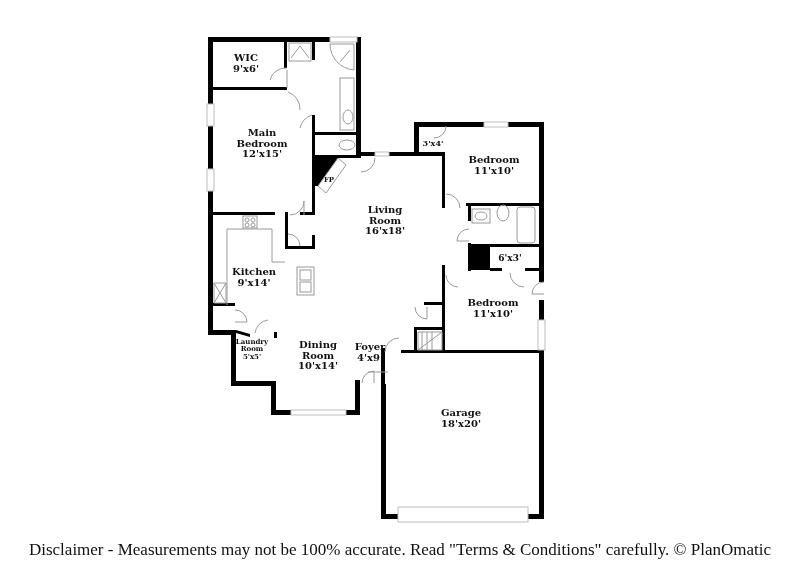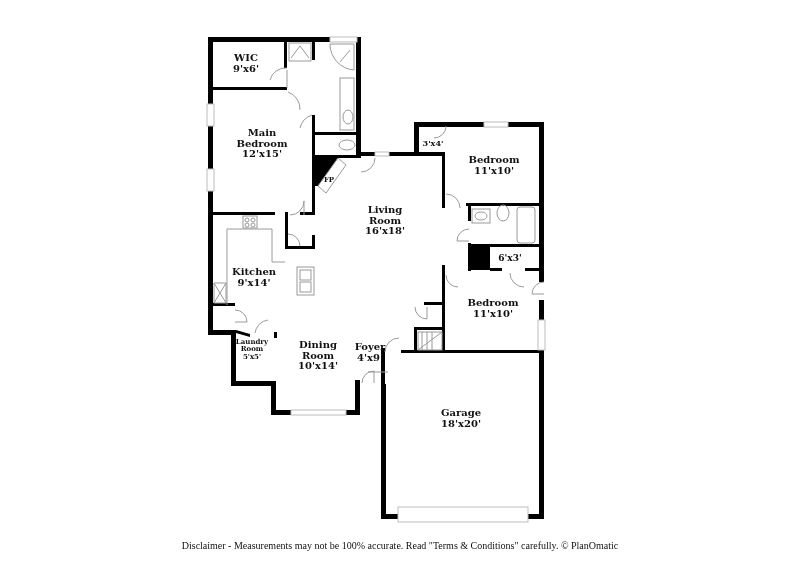--- a/index.html
+++ b/index.html
@@ -1,19 +1,19 @@
 <!DOCTYPE html>
 <html><head>
 <meta charset="utf-8">
 <style>
   html, body { margin: 0; padding: 0; background: #ffffff; }
   body { width: 800px; height: 582px; position: relative; overflow: hidden; font-family: "DejaVu Serif", serif; }
   #plan { position: absolute; left: 0; top: 0; width: 800px; height: 582px; }
   .room-label { font-family: "DejaVu Serif", serif; font-weight: bold; fill: #111; text-anchor: middle; }
-  .disclaimer { position: absolute; left: 0; width: 800px; top: 540px; text-align: center; font-family: "Liberation Serif", serif; font-size: 10px; color: #111; }
+  .disclaimer { position: absolute; left: 0; width: 800px; top: 540px; text-align: center; font-family: "Liberation Serif", serif; font-size: 17px; color: #111; }
 </style>
 </head>
 <body>
 
 <svg id="plan" viewBox="0 0 800 582" xmlns="http://www.w3.org/2000/svg">
 
   <g fill="#000">
 
     <rect x="208" y="37" width="5" height="298"></rect>
     <rect x="208" y="37" width="153" height="5"></rect>

